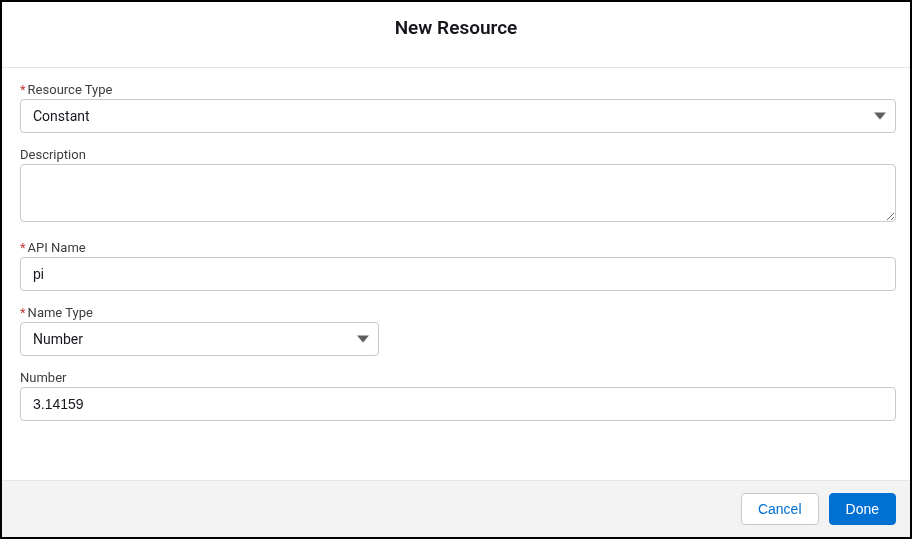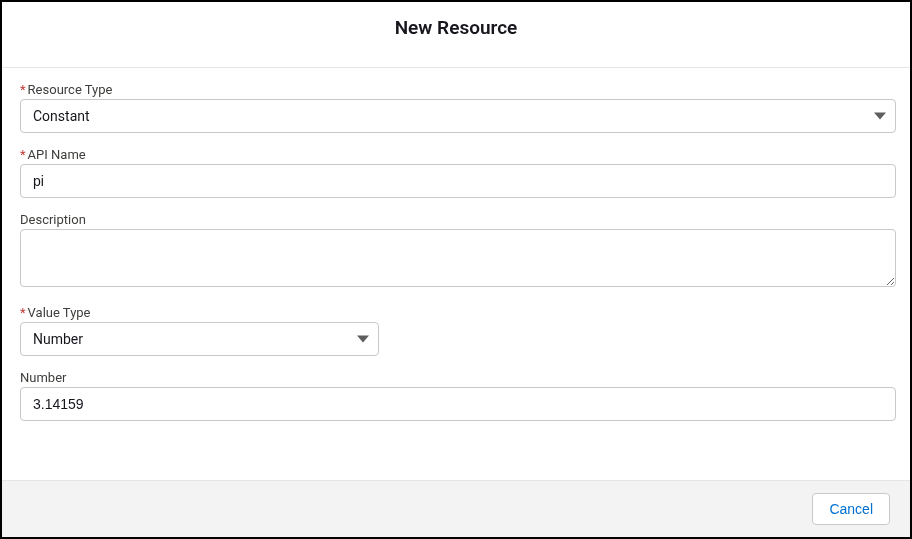--- a/index.html
+++ b/index.html
@@ -93,21 +93,21 @@
       padding: 6px 12px;
       font-size: 14px;
       color: #16161d;
       font-family: inherit;
       resize: both;
       outline: none;
     }
     .footer {
       background: #f3f3f3;
       border-top: 1px solid #e5e5e5;
-      padding: 12px 20px;
+      padding: 12px 14px;
       display: flex;
       justify-content: flex-end;
       gap: 10px;
     }
     .btn {
       height: 32px;
       padding: 0 16px;
       border-radius: 4px;
       font-size: 14px;
       cursor: pointer;
@@ -143,35 +143,35 @@
       <span class="select-arrow">
         <svg viewBox="0 0 10 6">
             <path d="M0 0 L5 6 L10 0 Z" fill="#5e5e5e"></path>
           </svg>
       </span>
     </div>
   </div>
 
   <div class="form-group">
     <label class="form-label">
+      <span>Description</span>
+    </label>
+    <textarea class="textarea-input" style=""></textarea>
+  </div>
+
+  <div class="form-group">
+    <label class="form-label">
       <span class="req">*</span><span>API Name</span>
     </label>
     <input type="text" class="text-input" value="pi" style="">
   </div>
 
   <div class="form-group">
     <label class="form-label">
-      <span>Description</span>
-    </label>
-    <textarea class="textarea-input" style=""></textarea>
-  </div>
-
-  <div class="form-group">
-    <label class="form-label">
-      <span class="req">*</span><span>Value Type</span>
+      <span class="req">*</span><span>Name Type</span>
     </label>
     <div class="select-wrap half-width">
       <div class="select-input">
         <span>Number</span>
       </div>
       <span class="select-arrow">
         <svg viewBox="0 0 10 6">
             <path d="M0 0 L5 6 L10 0 Z" fill="#5e5e5e"></path>
           </svg>
       </span>
@@ -182,13 +182,14 @@
     <label class="form-label">
       <span>Number</span>
     </label>
     <input type="text" class="text-input" value="3.14159" style="">
   </div>
 
 </div>
 
 <div class="footer">
   <button class="btn btn-cancel">Cancel</button>
+  <button class="btn btn-done">Done</button>
 </div>
 
 </body></html>

